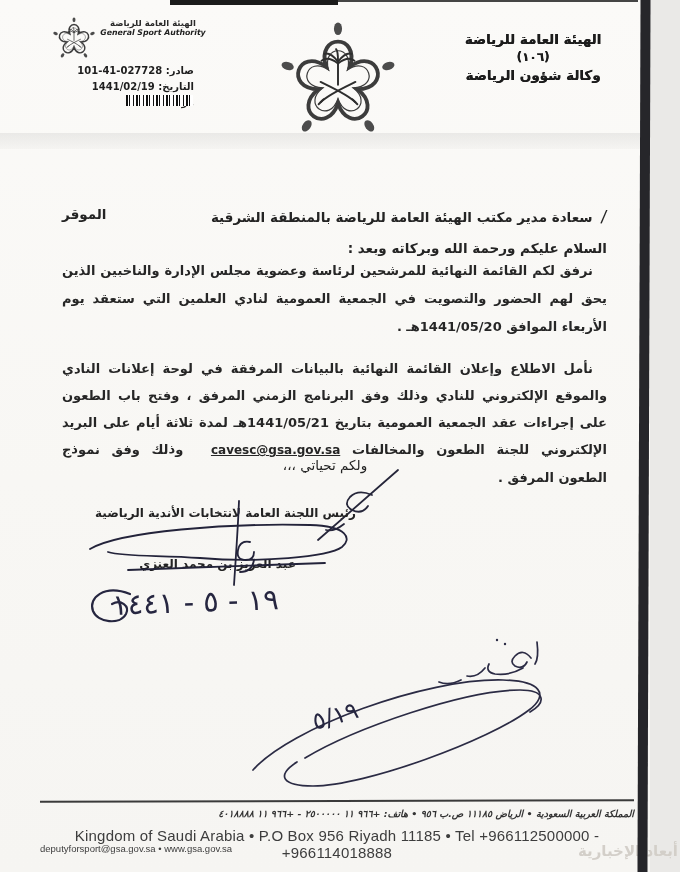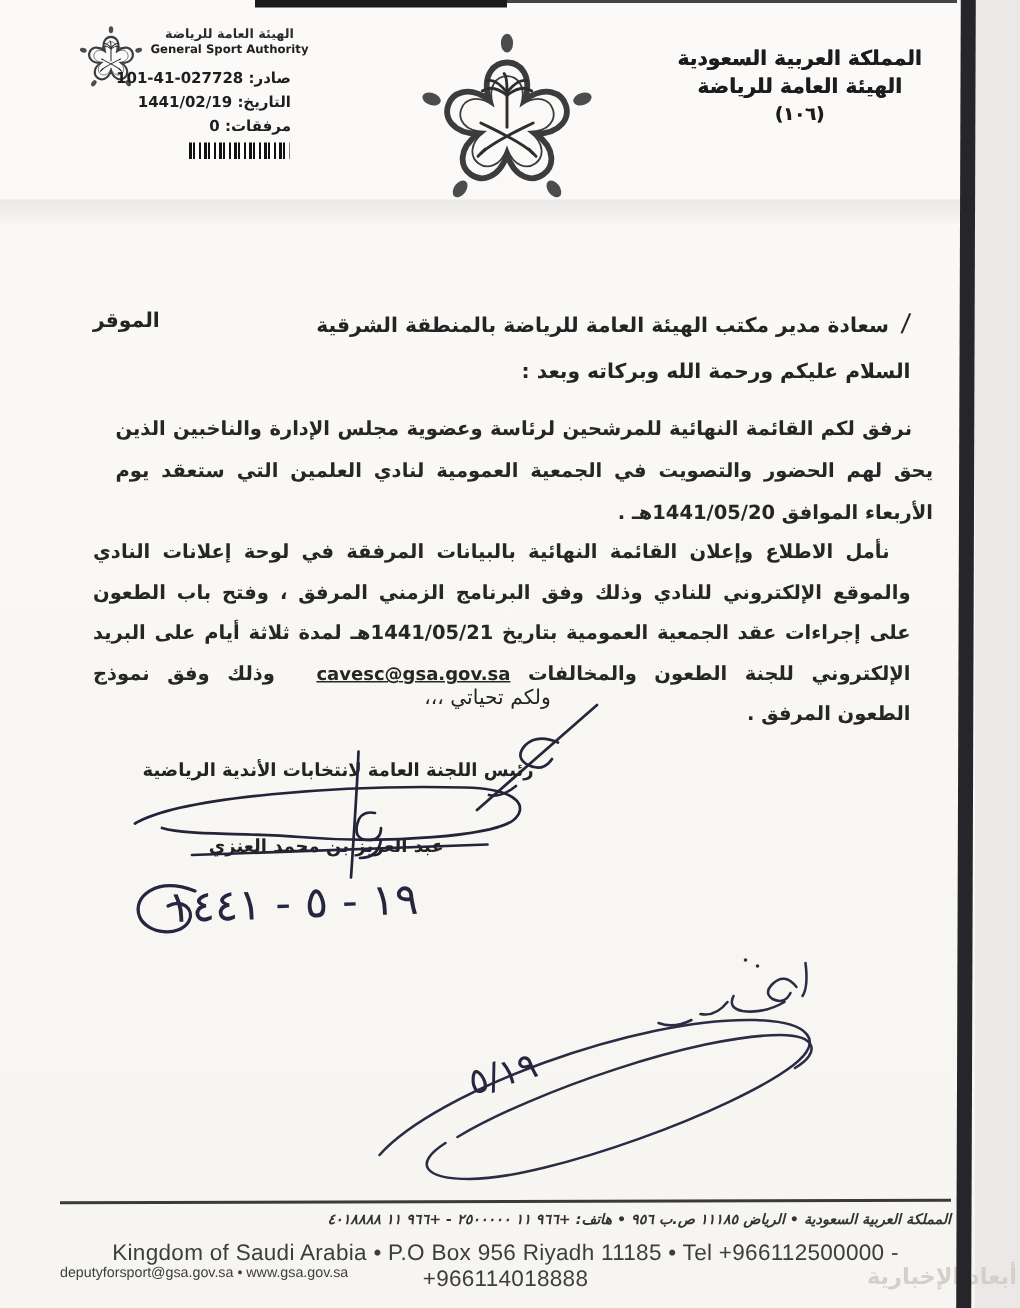--- a/index.html
+++ b/index.html
@@ -17,22 +17,22 @@
     background:#26262a; transform:rotate(0.2deg); z-index:6; }
   .top-strip-thick { position:absolute; left:170px; top:0; width:168px; height:5px; background:#1b1b1b; z-index:5;}
   .top-strip-thin  { position:absolute; left:338px; top:0; width:300px; height:2px; background:#454545; z-index:5;}
   .scan-band { position:absolute; left:0; top:133px; width:648px; height:16px;
     background:linear-gradient(180deg, rgba(90,90,90,.10), rgba(90,90,90,.03)); }
 
   
   .stamp-logo { position:absolute; left:52px; top:16px; width:44px; height:46px; }
   .stamp-head { position:absolute; left:98px; top:18px; width:110px; text-align:center; }
   .stamp-head .ar { font-size:8.5px; font-weight:bold; color:#2a2a2a; letter-spacing:-.3px; }
-  .stamp-head .en { font-size:7.8px; font-weight:bold; color:#1f1f1f; }
-  .stamp-lines { position:absolute; left:90px; top:45px; width:104px; direction:rtl;text-align:right; }
+  .stamp-head .en { font-size:7.8px; font-weight:bold; color:#1f1f1f;font-style:italic; }
+  .stamp-lines { position:absolute; left:90px; top:63px; width:104px; direction:rtl;text-align:right; }
   .stamp-line { font-size:10px; font-weight:bold; color:#1e1e1e; line-height:16px; white-space:nowrap; }
   .barcode { position:absolute; left:126px; top:95px; width:67px; height:11px;
     background:repeating-linear-gradient(90deg,#111 0 2px,#fff 2px 3px,#111 3px 4px,#fff 4px 7px,#111 7px 8px,#fff 8px 10px); }
 
   
   .center-logo { position:absolute; left:278px; top:20px; width:120px; height:122px; }
 
   
   .letterhead { position:absolute; left:438px; top:30px; width:190px; direction:rtl; text-align:center;
     font-weight:bold; color:#1c1c1c; text-shadow:.3px 0 0 #1c1c1c; }
@@ -40,21 +40,21 @@
   .letterhead .num { font-size:12px; line-height:17px; }
 
   
   .addr-row { position:absolute; left:62px; top:206px; width:545px; direction:rtl;
     display:flex; justify-content:space-between; font-size:13.5px; font-weight:bold; color:#242424;}
   .addr-row .slash { font-weight:normal; font-size:17px; margin-left:4px; transform:rotate(6deg); display:inline-block;}
   .greeting { position:absolute; left:62px; top:240px; width:545px; direction:rtl; text-align:right;
     font-size:13.5px; font-weight:bold; color:#242424; }
   .para { position:absolute; left:62px; width:545px; direction:rtl; text-align:justify;
     font-size:13px; font-weight:bold; color:#262626; line-height:28px; }
-  .p1 { top:273px; text-indent:14px;margin-left:15px; }
+  .p1 { top:257px; text-indent:14px; }
   .p2 { top:355px; text-indent:14px; line-height:27px; }
   .email { text-decoration:underline; font-weight:bold; font-size:12px; color:#262626;margin-left:16px; }
   .closing { position:absolute; left:250px; top:457px; width:150px; direction:rtl; text-align:center;
     font-size:13.5px; font-weight:normal; color:#242424; }
 
   
   .sig-title { position:absolute; left:95px; top:506px; direction:rtl; white-space:nowrap;
     font-size:12px; font-weight:bold; color:#232323; }
   .sig-name { position:absolute; left:110px; top:557px; width:215px; direction:rtl; text-align:center;
     font-size:12px; font-weight:bold; color:#232323; }
@@ -128,23 +128,23 @@
 </div>
 <div class="barcode"></div>
 
 
 <svg class="center-logo" viewBox="0 0 124 124">
     <use href="#emblem"></use>
   </svg>
 
 
 <div class="letterhead">
-  <div class="l">المملكة العربية السعودية</div>
   <div class="l">الهيئة العامة للرياضة</div>
   <div class="num">(١٠٦)</div>
+  <div class="l">وكالة شؤون الرياضة</div>
 </div>
 
 
 <div class="addr-row">
   <span><span class="slash">/</span> <span>سعادة مدير مكتب الهيئة العامة للرياضة بالمنطقة الشرقية</span></span>
   <span>الموقر</span>
 </div>
 <div class="greeting">السلام عليكم ورحمة الله وبركاته وبعد :</div>
 
 

